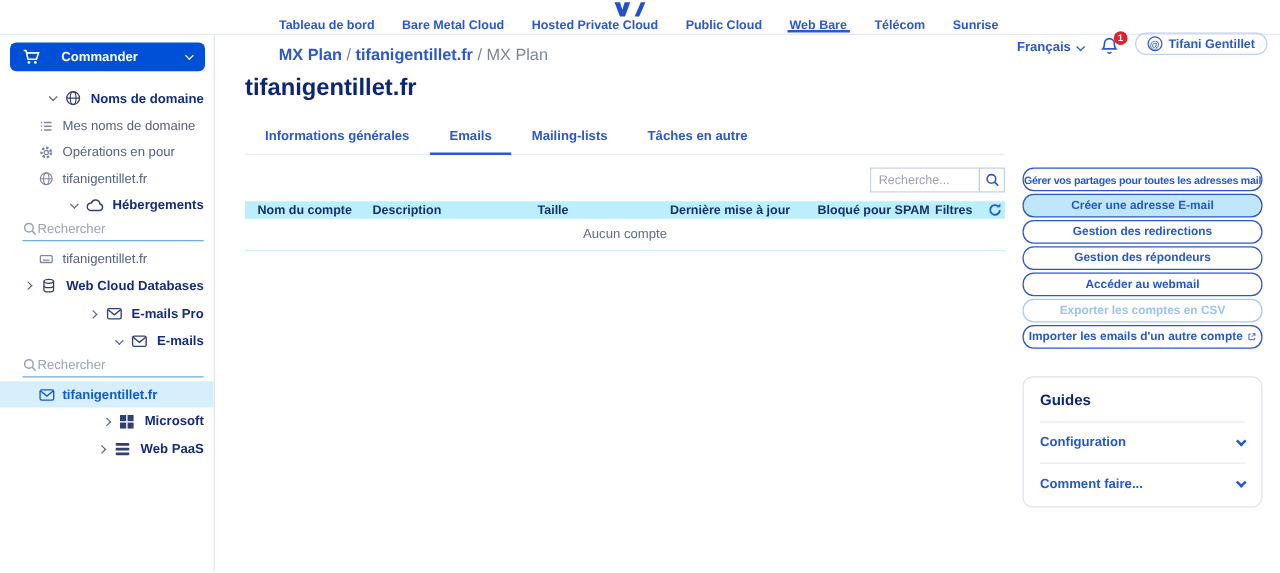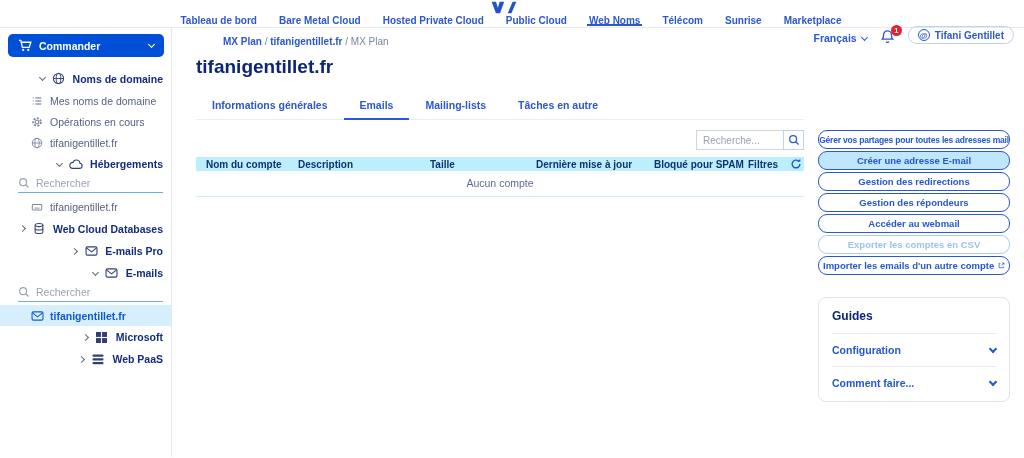--- a/index.html
+++ b/index.html
@@ -25,35 +25,35 @@
   .badge { position:absolute; top:-4px; right:-7px; background:#e4202c; color:#fff; width:11px; height:11px; border-radius:50%; font-size:7.5px; display:flex; align-items:center; justify-content:center; font-weight:700; }
   .user-pill { display:flex; align-items:center; gap:5px; border:1px solid #bfd2f2; border-radius:11px; padding:2px 9px; font-size:10px; font-weight:700; color:#2b57cf; cursor:pointer; white-space:nowrap; }
   .at { width:12px; height:12px; border:1px solid currentColor; border-radius:50%; font-size:8px; display:flex; align-items:center; justify-content:center; font-weight:700; flex-shrink:0; }
 
   
   .layout { display:flex; height:429px; }
   .sidebar { width:172px; flex-shrink:0; border-right:1px solid #e4e7ef; padding-top:6px; overflow:hidden; }
   .main { flex:1; padding:8px 14px 0 24px; }
 
   
-  .order-btn { margin:0 8px 10px; background:#0050d7; color:#fff; border:none; border-radius:5px; height:23px; width:156px; display:flex; align-items:center; gap:7px; padding:0 10px; font-size:10.5px; font-weight:700; font-family:inherit; cursor:pointer; }
+  .order-btn { margin:0 8px 10px; background:#0050d7; color:#fff; border:none; border-radius:5px; height:23px; width:156px; display:flex; align-items:center; gap:17px; padding:0 10px; font-size:10.5px; font-weight:700; font-family:inherit; cursor:pointer; }
   .order-btn .chev { margin-left:auto; }
   .snav { font-size:10.5px; }
   .sec { display:flex; align-items:center; gap:7px; padding:5px 8px 5px 10px; color:#132c7e; font-weight:700; cursor:pointer;justify-content:flex-end; }
   .sec .icon, .sub .icon { width:14px; display:flex; justify-content:center; align-items:center; color:#31406f; flex-shrink:0; }
   .sub { display:flex; align-items:center; gap:6px; padding:4.5px 8px 4.5px 30px; color:#55627e; cursor:pointer; }
   .sub .icon { color:#7c87a0; }
-  .search-row { display:flex; align-items:flex-start; gap:6px; margin:2px 8px 3px 18px; padding-bottom:3px; border-bottom:1px solid #6fb0d8; color:#9aa2b4; }
+  .search-row { display:flex; align-items:flex-start; gap:0; margin:2px 8px 3px 18px; padding-bottom:3px; border-bottom:1px solid #6fb0d8; color:#9aa2b4; }
   .search-row input { border:none; outline:none; width:100px; font-size:10.5px; font-family:inherit; color:#55627e; background:transparent; }
   .search-row input::placeholder { color:#9aa2b4; }
   .sub.selected { background:#d7eefc; color:#0f5bd5; font-weight:700; }
   .sub.selected .icon { color:#0f5bd5; }
 
   
-  .breadcrumb { font-size:10px; color:#7a849b;padding-left:27px; }
+  .breadcrumb { font-size:13px; color:#7a849b;padding-left:27px; }
   .breadcrumb .link { color:#2b57cf; font-weight:700; cursor:pointer; }
   .page-title { font-size:19px; font-weight:700; color:#0c2673; margin-top:9px; }
   .tabs { display:flex; margin-top:15px; border-bottom:1px solid #e9eef9; width:608px; }
   .tab { padding:6px 16px 7px; font-size:10.5px; font-weight:700; color:#2b57cf; cursor:pointer; white-space:nowrap; border-bottom:2px solid transparent; margin-bottom:-1px; }
   .tab.active { border-bottom-color:#2b57cf; }
 
   .content-row { display:flex; margin-top:10px; }
   .left-col { width:608px; flex-shrink:0; }
   .right-col { width:192px; margin-left:14px; }
 
@@ -88,24 +88,23 @@
     <svg width="28" height="15" viewBox="0 0 34 18">
       <path d="M2 2 l5.2 14 h5 l5-14 h-5.4 l-2.3 7.4L7.3 2z" fill="#2152cc"></path>
       <path d="M21.5 16 L27.5 2 h4.5 L26 16z" fill="#2152cc"></path>
     </svg>
   </span>
   <div class="topnav">
     <span class="item">Tableau de bord</span>
     <span class="item">Bare Metal Cloud</span>
     <span class="item">Hosted Private Cloud</span>
     <span class="item">Public Cloud</span>
-    <span class="item active">Web Noms</span>
+    <span class="item active">Web Bare</span>
     <span class="item">Télécom</span>
     <span class="item">Sunrise</span>
-    <span class="item">Marketplace</span>
   </div>
   <div class="top-right">
     <span class="lang">
       <span>Français</span>
       <span class="chev down blue"></span>
     </span>
     <span class="bell-wrap">
       <svg width="15" height="15" viewBox="0 0 16 16">
         <path d="M8 2a4.2 4.2 0 0 0-4.2 4.2c0 3.2-1.3 4.6-1.3 4.6h11s-1.3-1.4-1.3-4.6A4.2 4.2 0 0 0 8 2z" fill="none" stroke="currentColor" stroke-width="1.4"></path>
         <path d="M6.6 13.4a1.5 1.5 0 0 0 2.8 0" fill="none" stroke="currentColor" stroke-width="1.4"></path>
@@ -159,21 +158,21 @@
         </span>
         <span>Mes noms de domaine</span>
       </div>
       <div class="sub">
         <span class="icon">
           <svg width="12" height="12" viewBox="0 0 14 14">
               <circle cx="7" cy="7" r="4.4" fill="none" stroke="currentColor" stroke-width="2.3" stroke-dasharray="2.3 1.7"></circle>
               <circle cx="7" cy="7" r="2" fill="none" stroke="currentColor" stroke-width="1.2"></circle>
             </svg>
         </span>
-        <span>Opérations en cours</span>
+        <span>Opérations en pour</span>
       </div>
       <div class="sub">
         <span class="icon">
           <svg width="12" height="12" viewBox="0 0 14 14">
               <circle cx="7" cy="7" r="5.5" fill="none" stroke="currentColor" stroke-width="1.1"></circle>
               <ellipse cx="7" cy="7" rx="2.5" ry="5.5" fill="none" stroke="currentColor" stroke-width="1"></ellipse>
               <line x1="1.5" y1="7" x2="12.5" y2="7" stroke="currentColor" stroke-width="1"></line>
             </svg>
         </span>
         <span>tifanigentillet.fr</span>

